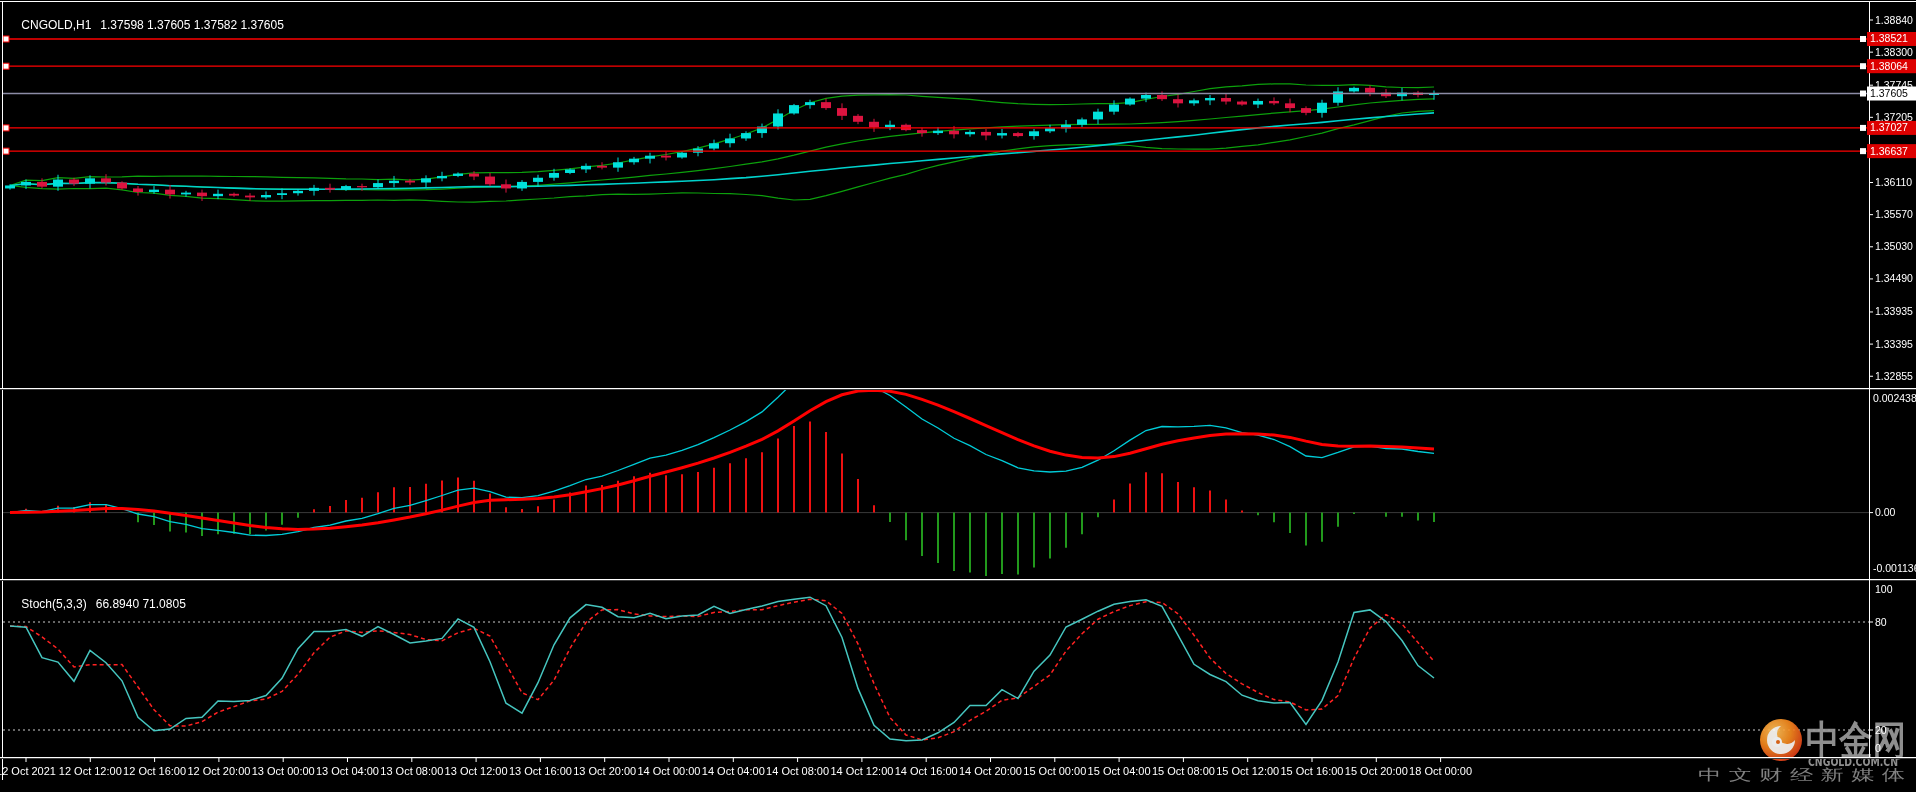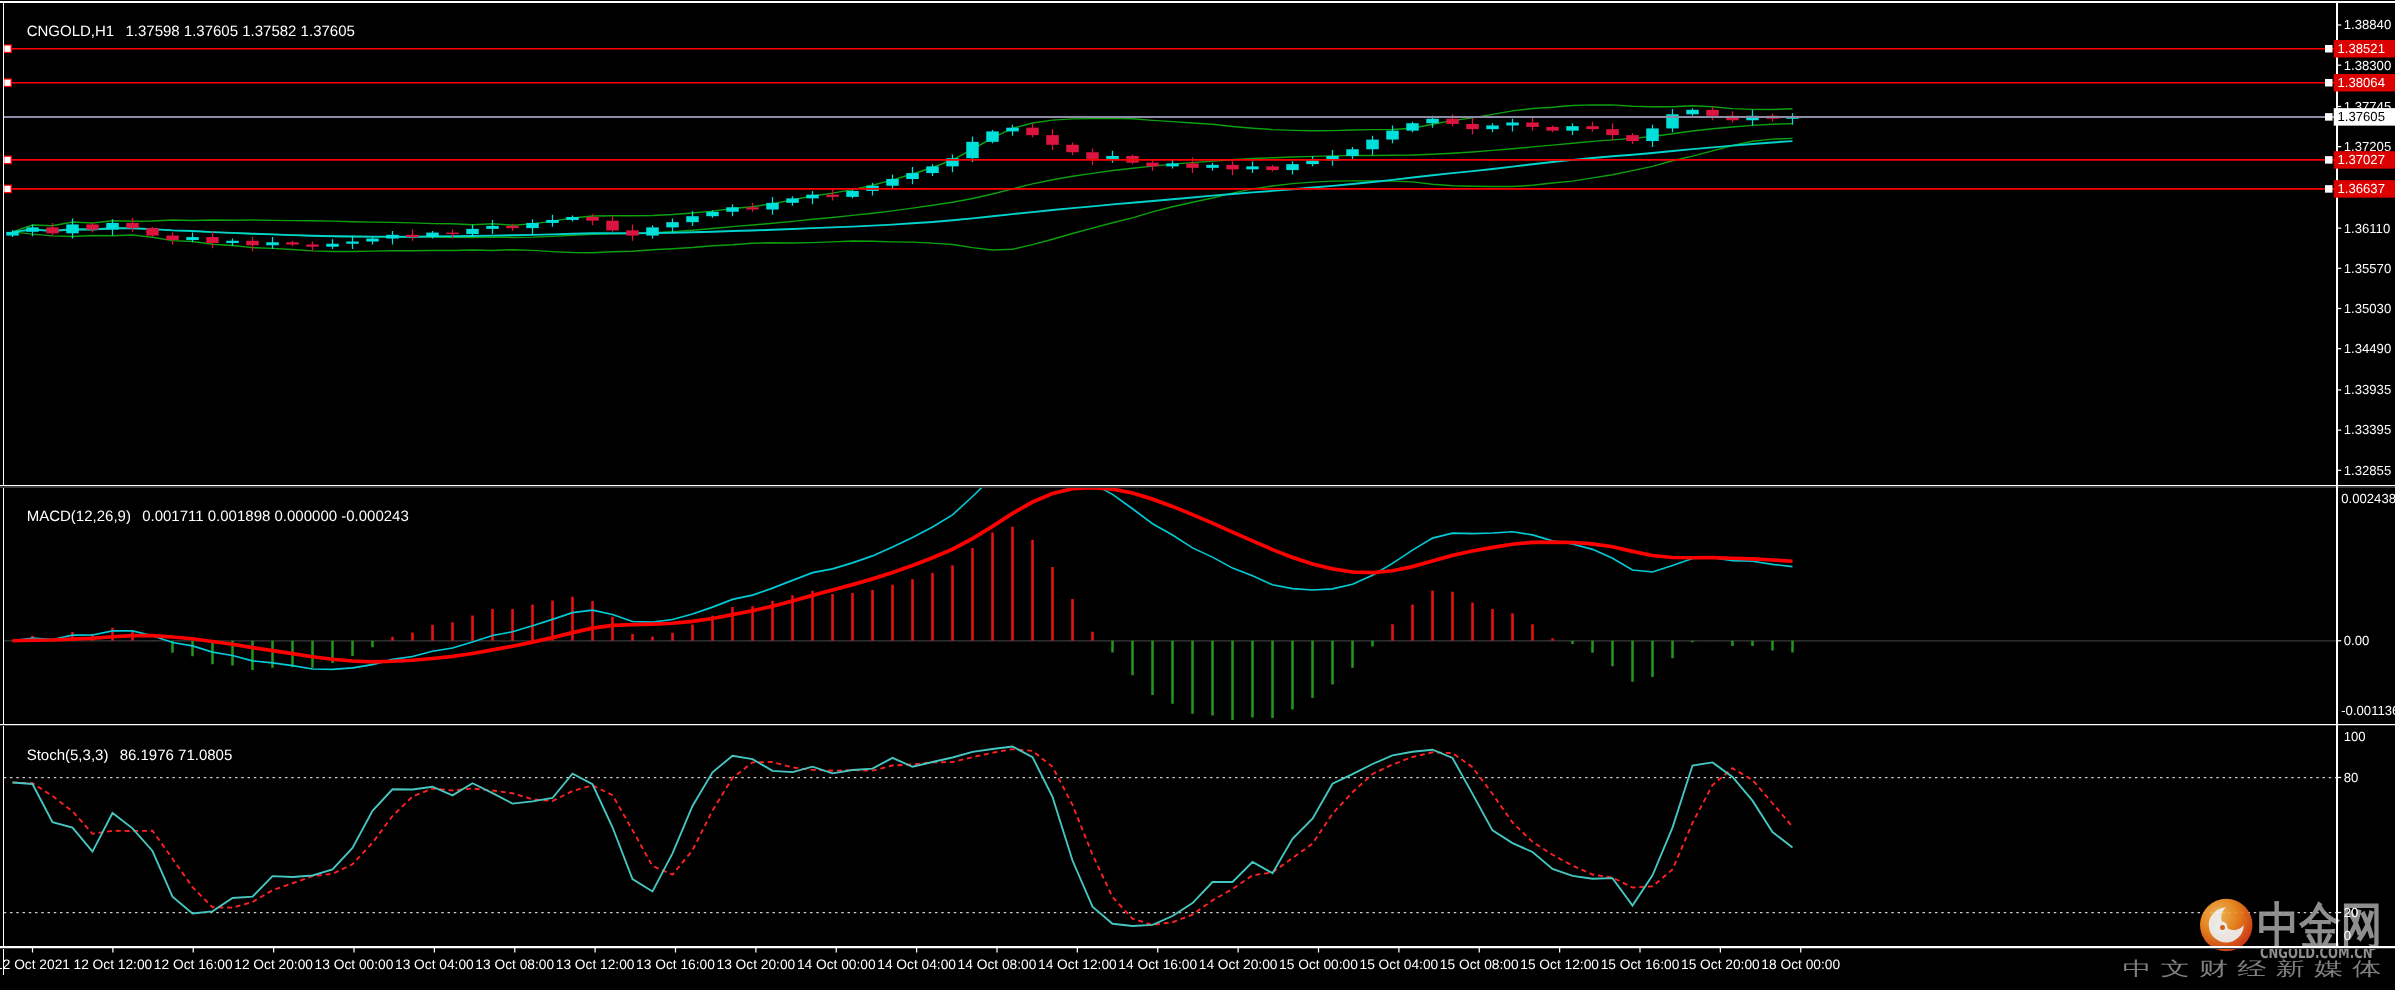--- a/index.html
+++ b/index.html
@@ -445,20 +445,17 @@
         <text x="1376.3" y="775">15 Oct 20:00</text>
         <line stroke="#ffffff" stroke-width="1" x1="1440.6" y1="758" x2="1440.6" y2="762"></line>
         <text x="1440.6" y="775">18 Oct 00:00</text>
       </g>
     </svg>
 
   <div class="ol" style="left:8px;top:4px">
     <span>CNGOLD,H1</span><span class="vals">1.37598 1.37605 1.37582 1.37605</span>
   </div>
 
-  <div class="ol" style="left:8px;top:392px">
-    <span>MACD(12,26,9)</span><span class="vals">0.001711 0.001898 0.000000 -0.000243</span>
-  </div>
 
   <div class="ol" style="left:8px;top:583px">
-    <span>Stoch(5,3,3)</span><span class="vals">86.1976 71.0805</span>
+    <span>Stoch(5,3,3)</span><span class="vals">66.8940 71.0805</span>
   </div>
 </div>
 
 </body></html>

